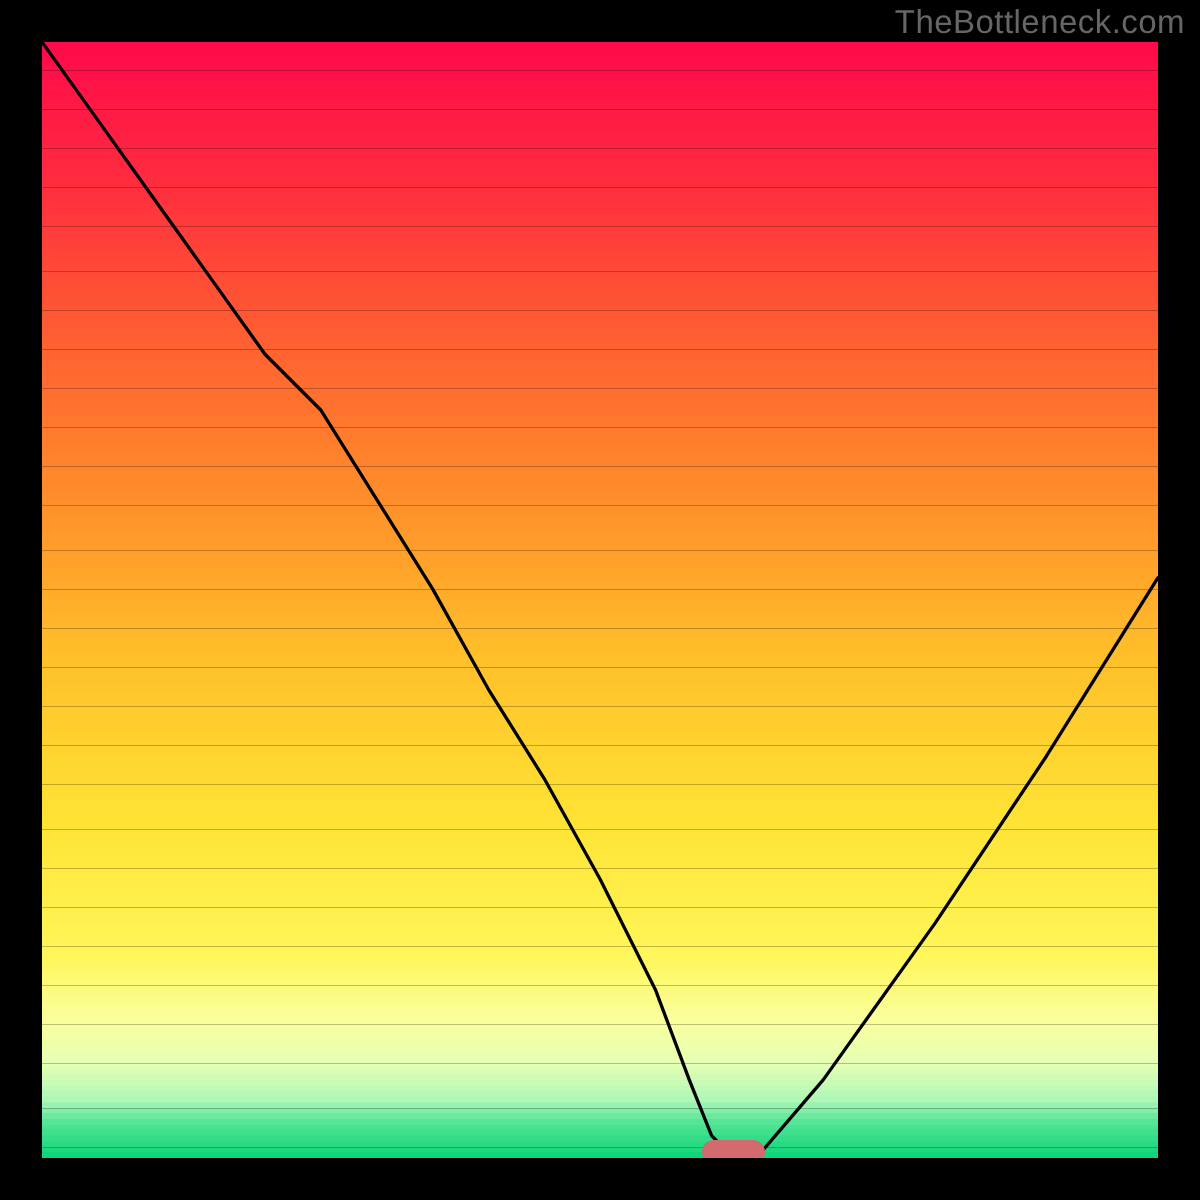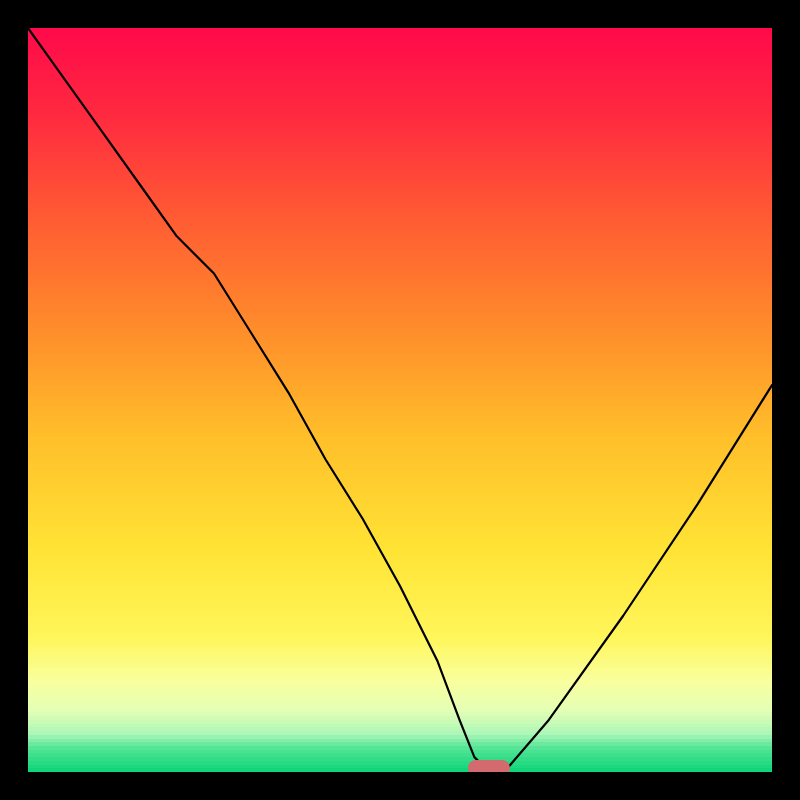--- a/index.html
+++ b/index.html
@@ -57,20 +57,21 @@
     height: 16px;
     border-radius: 8px;
     transform: translate(-50%, -50%);
   }
 </style>
 </head>
 <body>
 
 <div class="frame">
 
+  <div class="watermark">TheBottleneck.com</div>
 
   <div class="plot-area">
 
     <div class="gradient" id="gradient-bg">
         <div class="band" style="top:0.000%;height:0.600%;background:rgb(255,10,74)"></div>
         <div class="band" style="top:0.500%;height:0.600%;background:rgb(255,11,74)"></div>
         <div class="band" style="top:1.000%;height:0.600%;background:rgb(255,13,73)"></div>
         <div class="band" style="top:1.500%;height:0.600%;background:rgb(255,14,73)"></div>
         <div class="band" style="top:2.000%;height:0.600%;background:rgb(255,16,72)"></div>
         <div class="band" style="top:2.500%;height:0.600%;background:rgb(255,17,72)"></div>

